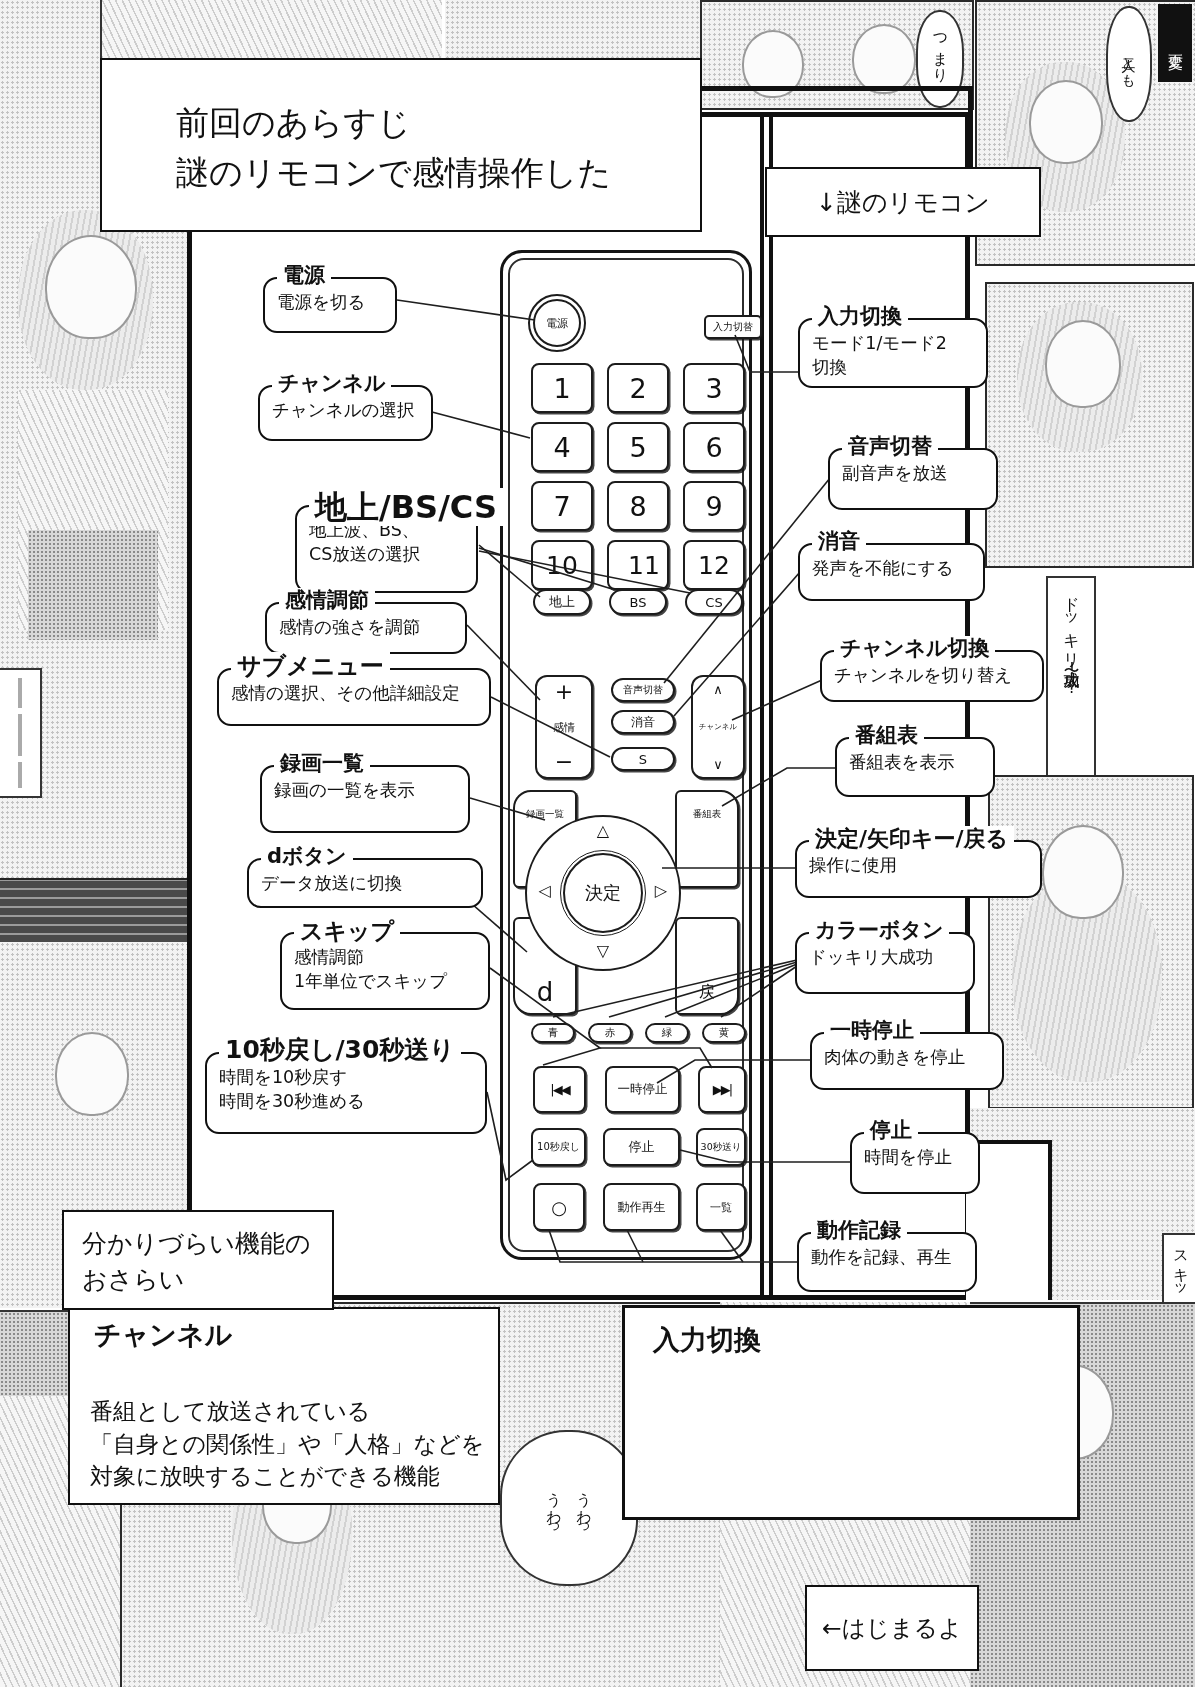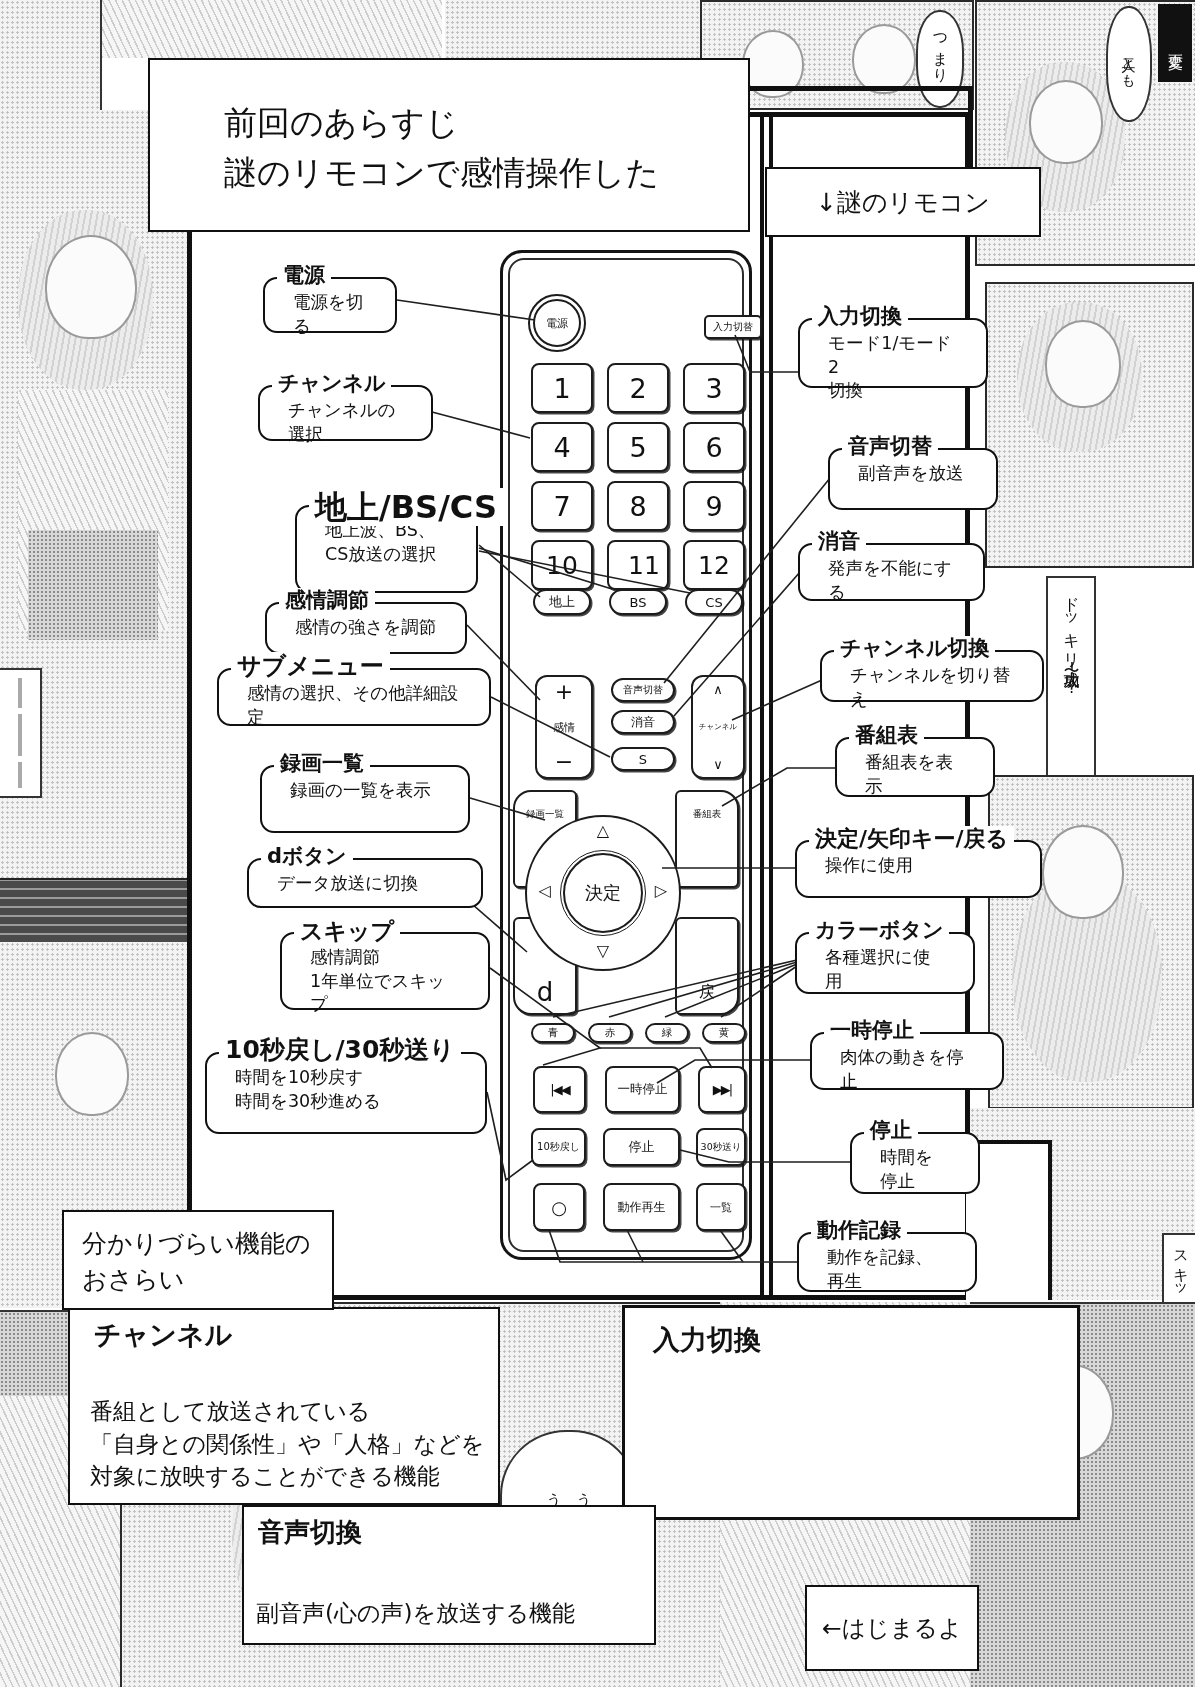--- a/index.html
+++ b/index.html
@@ -20,21 +20,21 @@
   .gutter{width:4px;background:#101010;}
   
   #remote{left:500px;top:250px;width:246px;height:1004px;border:3.5px solid #141414;border-radius:22px;background:#fff;}
   #remote .inner{position:absolute;inset:5px;border:2px solid #2c2c2c;border-radius:16px;pointer-events:none;}
   .b{position:absolute;display:flex;align-items:center;justify-content:center;background:#fff;
      border:2px solid #1c1c1c;border-radius:8px;box-shadow:1.5px 1.5px 0 rgba(20,20,20,.8);box-sizing:border-box;}
   .pillb{border-radius:13px;}
   
   .co{position:absolute;background:#fff;border:2.5px solid #101010;border-radius:14px;box-sizing:border-box;}
   .co-t{position:absolute;top:-16px;left:12px;background:#fff;padding:0 6px;font-weight:bold;font-size:21px;white-space:nowrap;line-height:1.2;}
-  .co-d{padding:12px 28px 4px;font-size:17.5px;line-height:1.35;white-space:pre-line;}
+  .co-d{padding:12px 12px 4px;font-size:17.5px;line-height:1.35;white-space:pre-line;}
   
   .box{position:absolute;background:#fff;border:2.5px solid #101010;box-sizing:border-box;}
   .pre{white-space:pre-line;}
   svg.leads{position:absolute;left:0;top:0;pointer-events:none;}
 </style>
 </head>
 <body>
 
 <div id="page">
 
@@ -274,53 +274,49 @@
   <div class="co" style="left:835px;top:737px;width:160px;height:60px;">
     <div class="co-t">番組表</div>
     <div class="co-d">番組表を表示</div>
   </div>
   <div class="co" style="left:795px;top:840px;width:247px;height:58px;">
     <div class="co-t" style="font-size:22px;">決定/矢印キー/戻る</div>
     <div class="co-d">操作に使用</div>
   </div>
   <div class="co" style="left:795px;top:932px;width:180px;height:62px;">
     <div class="co-t">カラーボタン</div>
-    <div class="co-d">各種選択に使用</div>
+    <div class="co-d">ドッキリ大成功</div>
   </div>
   <div class="co" style="left:810px;top:1032px;width:194px;height:58px;">
     <div class="co-t">一時停止</div>
     <div class="co-d">肉体の動きを停止</div>
   </div>
   <div class="co" style="left:850px;top:1132px;width:130px;height:62px;">
     <div class="co-t">停止</div>
     <div class="co-d">時間を停止</div>
   </div>
   <div class="co" style="left:797px;top:1232px;width:180px;height:60px;">
     <div class="co-t">動作記録</div>
     <div class="co-d">動作を記録、再生</div>
   </div>
 
-  <div class="box" style="left:100px;top:58px;width:602px;height:174px;margin-left:48px;">
+  <div class="box" style="left:100px;top:58px;width:602px;height:174px;">
     <div class="pre" style="position:absolute;left:74px;top:38px;font-size:33px;line-height:1.5;">前回のあらすじ
 謎のリモコンで感情操作した</div>
   </div>
   <div class="box" style="left:765px;top:167px;width:276px;height:70px;display:flex;align-items:center;justify-content:center;font-size:25px;">↓謎のリモコン</div>
 
   <div class="box" style="left:68px;top:1307px;width:432px;height:198px;">
     <div style="position:absolute;left:24px;top:8px;font-size:27px;font-weight:bold;">チャンネル</div>
     <div class="pre" style="position:absolute;left:20px;bottom:10px;font-size:23px;line-height:1.42;">番組として放送されている
 「自身との関係性」や「人格」などを
 対象に放映することができる機能</div>
   </div>
   <div class="box" style="left:62px;top:1210px;width:272px;height:100px;">
     <div class="pre" style="position:absolute;left:18px;top:14px;font-size:25px;line-height:1.45;">分かりづらい機能の
 おさらい</div>
   </div>
   <div class="box" style="left:622px;top:1305px;width:458px;height:215px;border-width:3px;">
     <div style="position:absolute;left:28px;top:14px;font-size:27px;font-weight:bold;">入力切換</div>
   </div>
-  <div class="box" style="left:242px;top:1505px;width:414px;height:140px;">
-    <div style="position:absolute;left:14px;top:8px;font-size:26px;font-weight:bold;">音声切換</div>
-    <div class="pre" style="position:absolute;left:12px;bottom:14px;font-size:23px;">副音声(心の声)を放送する機能</div>
-  </div>
   <div class="box" style="left:805px;top:1585px;width:174px;height:86px;display:flex;align-items:center;justify-content:center;font-size:23.5px;">←はじまるよ</div>
 
 </div>
 
 </body></html>

